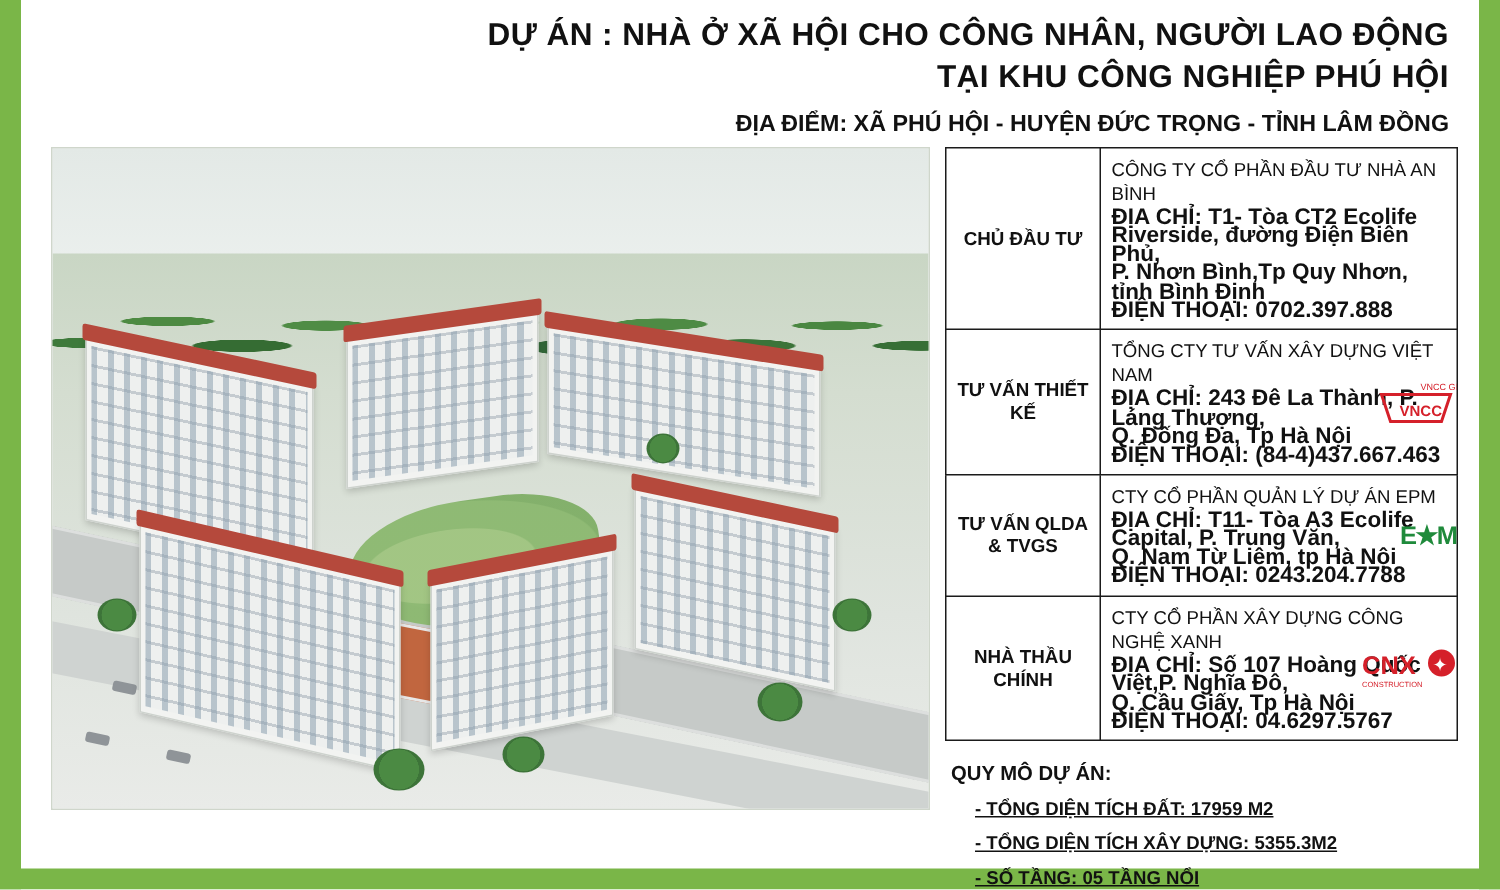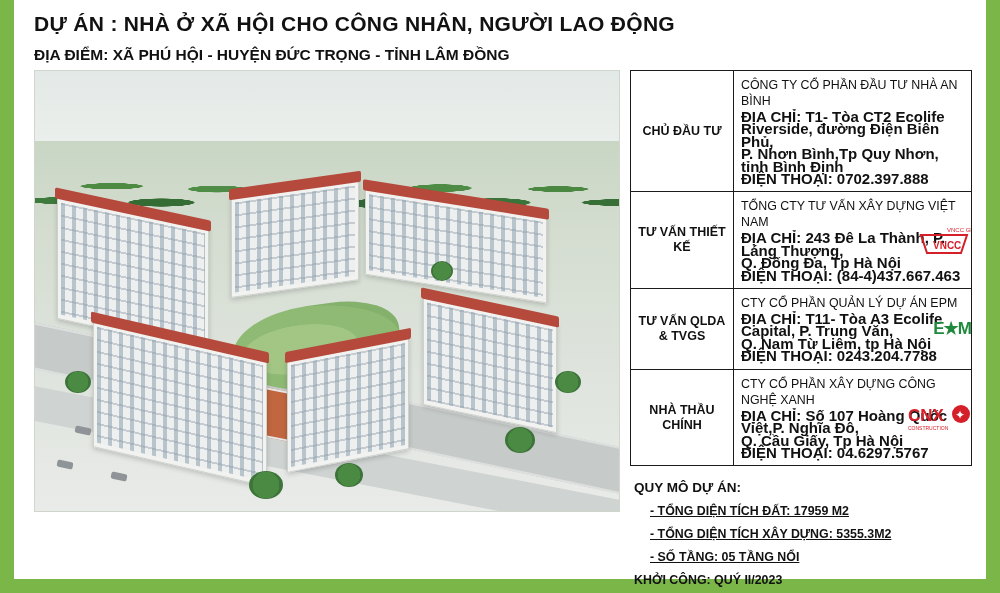--- a/index.html
+++ b/index.html
@@ -20,21 +20,21 @@
     background: #ffffff;
     box-sizing: border-box;
     border-left: 14px solid #7ab648;
     border-right: 14px solid #7ab648;
     border-bottom: 14px solid #7ab648;
     border-top: 0;
   }
   
   .header {
     padding: 10px 20px 4px 20px;
-    text-align: left;
+    text-align: right;
   }
   .title-line {
     font-weight: bold;
     color: #111111;
     letter-spacing: 0.3px;
   }
   .title-1 { font-size: 21px; line-height: 28px; }
   .title-2 { font-size: 21px; line-height: 28px; }
   .subtitle {
     font-size: 15.5px;
@@ -250,20 +250,21 @@
     margin: 0 0 9px 0;
   }
 </style>
 </head>
 <body>
 
 <div class="board">
 
   <div class="header">
     <div class="title-line title-1">DỰ ÁN : NHÀ Ở XÃ HỘI CHO CÔNG NHÂN, NGƯỜI LAO ĐỘNG</div>
+    <div class="title-line title-2">TẠI KHU CÔNG NGHIỆP PHÚ HỘI</div>
     <div class="subtitle">ĐỊA ĐIỂM: XÃ PHÚ HỘI - HUYỆN ĐỨC TRỌNG - TỈNH LÂM ĐỒNG</div>
   </div>
 
   <div class="content">
 
     <div class="left-col">
       <div class="render">
         <div class="sky"></div>
         <div class="ground"></div>
         <div class="tree-band"></div>

